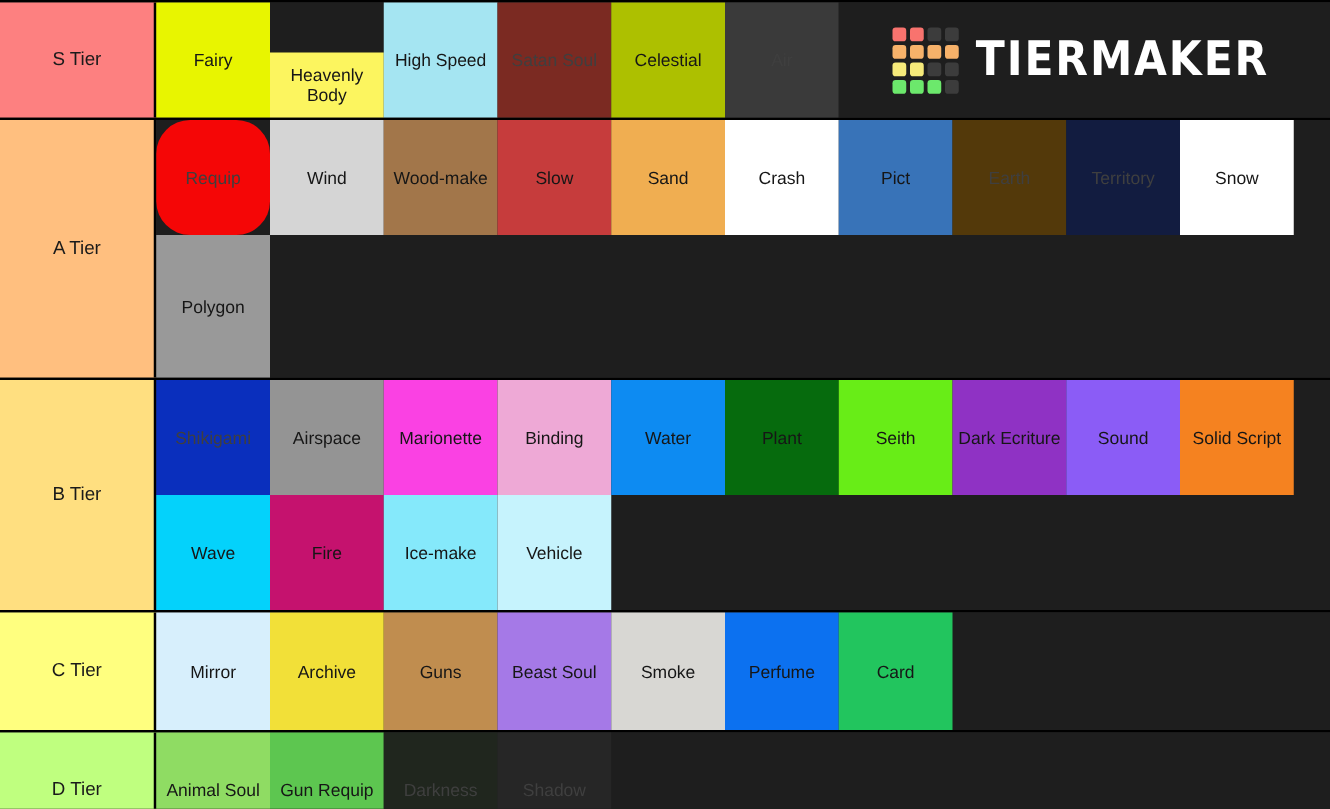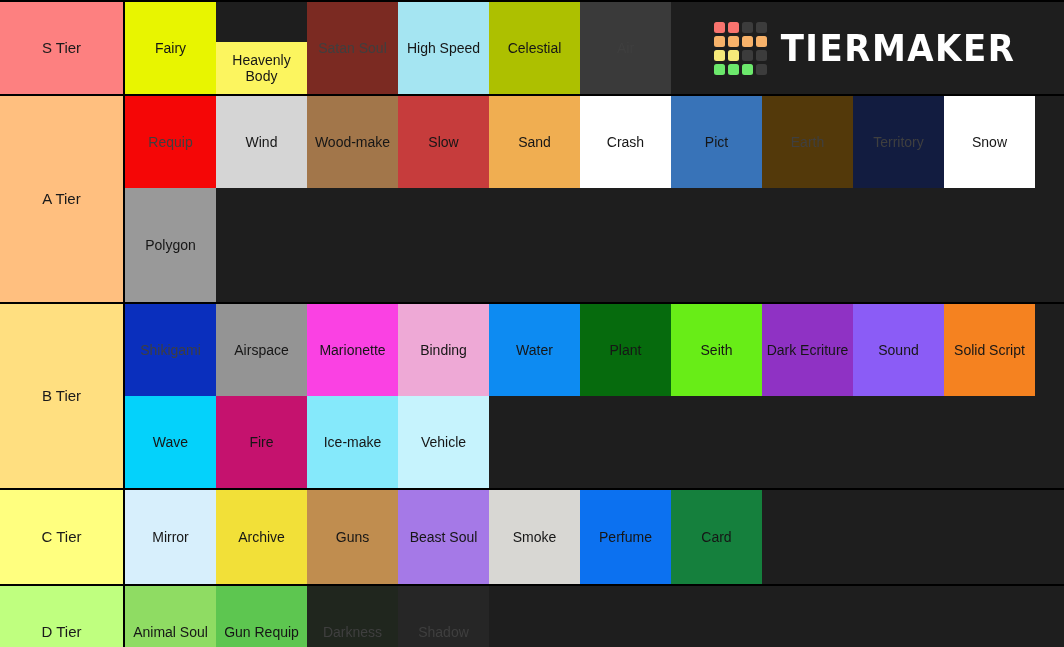--- a/index.html
+++ b/index.html
@@ -103,22 +103,22 @@
 </head>
 <body>
 
 <div id="tierlist">
     <div class="tier-row">
       <div class="tier-label" style="background: rgb(253, 128, 128);">S Tier</div>
       <div class="tier-body">
         <div class="tier-subrow" style="height: 92px;">
           <div class="item" style="background: rgb(232, 245, 0);">Fairy</div>
           <div class="item" style="background: rgb(252, 245, 95); margin-top: 40px;">Heavenly Body</div>
+          <div class="item" style="background: rgb(165, 229, 242);">High Speed</div>
           <div class="item dim" style="background: rgb(123, 42, 34);">Satan Soul</div>
-          <div class="item" style="background: rgb(165, 229, 242);">High Speed</div>
           <div class="item" style="background: rgb(173, 192, 0);">Celestial</div>
           <div class="item dim" style="background: rgb(58, 58, 58);">Air</div>
           <div class="logo-wrap">
             <div class="logo-grid">
               <div class="logo-cell" style="background: rgb(248, 115, 110);"></div>
               <div class="logo-cell" style="background: rgb(248, 115, 110);"></div>
               <div class="logo-cell" style="background: rgb(60, 60, 60);"></div>
               <div class="logo-cell" style="background: rgb(60, 60, 60);"></div>
               <div class="logo-cell" style="background: rgb(247, 178, 106);"></div>
               <div class="logo-cell" style="background: rgb(247, 178, 106);"></div>
@@ -135,21 +135,21 @@
             </div>
             <div class="logo-text">TIERMAKER</div>
           </div>
         </div>
       </div>
     </div>
     <div class="tier-row">
       <div class="tier-label" style="background: rgb(255, 191, 127);">A Tier</div>
       <div class="tier-body">
         <div class="tier-subrow" style="height: 92px;">
-          <div class="item dim" style="background: rgb(245, 6, 6);">Requip</div>
+          <div class="item dim" style="background: rgb(245, 6, 6); border-radius: 27px;">Requip</div>
           <div class="item" style="background: rgb(213, 213, 213);">Wind</div>
           <div class="item" style="background: rgb(162, 118, 74);">Wood-make</div>
           <div class="item" style="background: rgb(198, 60, 60);">Slow</div>
           <div class="item" style="background: rgb(240, 174, 81);">Sand</div>
           <div class="item" style="background: rgb(255, 255, 255);">Crash</div>
           <div class="item" style="background: rgb(56, 115, 184);">Pict</div>
           <div class="item dim" style="background: rgb(83, 57, 10);">Earth</div>
           <div class="item dim" style="background: rgb(18, 28, 64);">Territory</div>
           <div class="item" style="background: rgb(255, 255, 255);">Snow</div>
         </div>
@@ -184,21 +184,21 @@
     <div class="tier-row">
       <div class="tier-label" style="background: rgb(255, 255, 127);">C Tier</div>
       <div class="tier-body">
         <div class="tier-subrow" style="height: 94px;">
           <div class="item" style="background: rgb(215, 239, 252);">Mirror</div>
           <div class="item" style="background: rgb(242, 224, 56);">Archive</div>
           <div class="item" style="background: rgb(192, 141, 79);">Guns</div>
           <div class="item" style="background: rgb(165, 121, 231);">Beast Soul</div>
           <div class="item" style="background: rgb(216, 215, 211);">Smoke</div>
           <div class="item" style="background: rgb(12, 113, 240);">Perfume</div>
-          <div class="item" style="background: #15803d;">Card</div>
+          <div class="item" style="background: #22c55e;">Card</div>
         </div>
       </div>
     </div>
     <div class="tier-row">
       <div class="tier-label" style="background: rgb(191, 255, 127);">D Tier</div>
       <div class="tier-body">
         <div class="tier-subrow" style="height: 92px;">
           <div class="item" style="background: rgb(143, 220, 99);">Animal Soul</div>
           <div class="item" style="background: rgb(93, 198, 80);">Gun Requip</div>
           <div class="item dim" style="background: rgb(32, 38, 30);">Darkness</div>

